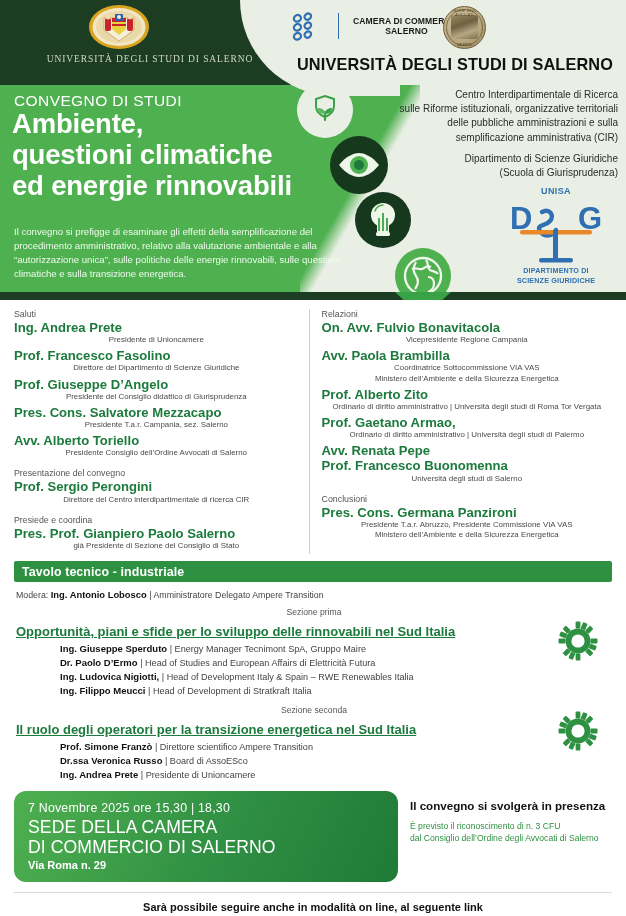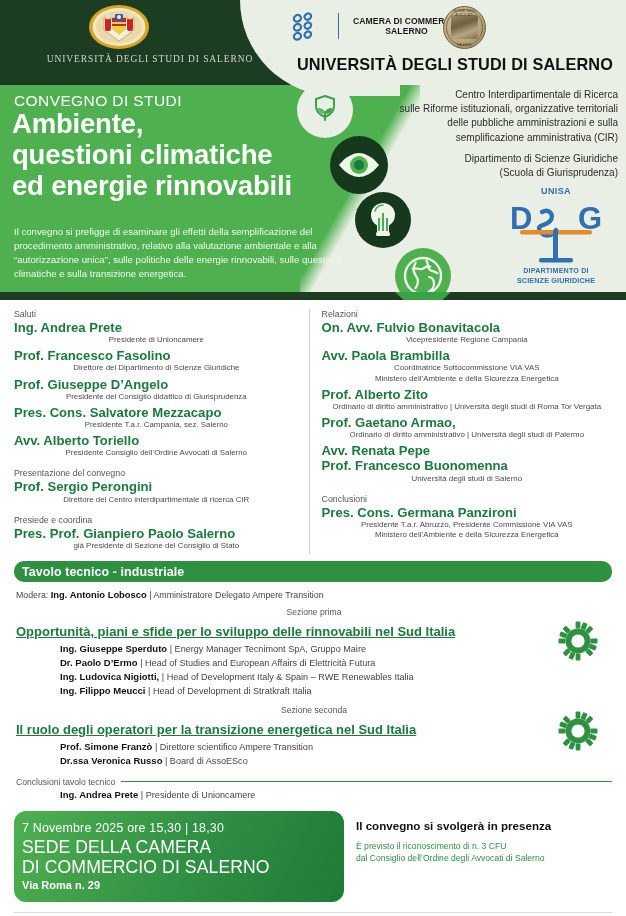--- a/index.html
+++ b/index.html
@@ -135,42 +135,42 @@
   .col-r{width:300px;padding-left:12px;}
 
   .grp-label{font-size:8.8px;color:#555;margin:0 0 1px 0;}
   .sp-name{font-size:13.1px;font-weight:bold;color:#1b7a3c;line-height:1.16;margin:0;}
   .sp-role{font-size:7.9px;color:#4a4a4a;line-height:1.28;margin:0 0 3px 0;text-align:center;}
   .gap{height:7px;}
 
   
   .tt-bar{
     margin-top:7px;background:#2e9142;color:#fff;font-size:12.4px;font-weight:bold;
-    padding:3.5px 8px;border-radius:10px;letter-spacing:.1px;
+    padding:3.5px 8px;border-radius:2px;letter-spacing:.1px;
   }
   .tt-mod{font-size:8.8px;color:#444;margin:7px 0 0 2px;}
   .tt-mod b{color:#111;font-size:9.4px;}
 
   .sez-row{display:flex;align-items:center;gap:6px;margin:7px 0 1px 2px;flex-direction:column;}
   .sez-lbl{font-size:8.6px;color:#555;white-space:nowrap;}
   .sez-line{flex:1;height:1px;background:#2e9142;}
 
   .sez-title{font-size:13px;font-weight:bold;color:#1b7a3c;margin:0 0 2px 2px;line-height:1.2;text-decoration:underline;}
   .pn{font-size:9.1px;color:#444;line-height:1.44;margin-left:2px;}
   .pn b{color:#111;font-size:9.5px;padding-left:44px;}
 
   .gears{position:absolute;right:14px;}
   .gear{width:40px;height:40px;}
 
   .concl-row{display:flex;align-items:center;gap:6px;margin:9px 0 1px 2px;}
 
   
   .venue-wrap{display:flex;gap:12px;margin-top:9px;align-items:stretch;}
   .venue{
-    width:330px;border-radius:12px;padding:10px 14px 11px 8px;
+    width:384px;border-radius:12px;padding:10px 14px 11px 14px;
     background:linear-gradient(115deg,#4fb050 0%,#2f8f43 55%,#1f7a36 100%);
     color:#fff;box-sizing:border-box;
   }
   .venue-date{font-size:12.4px;margin-bottom:3px;letter-spacing:.2px;}
   .venue-name{font-size:17.6px;line-height:1.12;letter-spacing:.1px;}
   .venue-addr{font-size:11px;font-weight:bold;margin-top:2px;}
 
   .presenza{padding-top:8px;flex:1;}
   .presenza-h{font-size:11.6px;font-weight:bold;color:#111;margin-bottom:8px;}
   .presenza-p{font-size:8.6px;line-height:1.4;color:#2e9142;}
@@ -445,24 +445,20 @@
       <div class="pn">
         <b>Prof. Simone Franzò</b>
         <span>| Direttore scientifico Ampere Transition</span>
       </div>
       <div class="pn">
         <b>Dr.ssa Veronica Russo</b>
         <span>| Board di AssoESco</span>
       </div>
     </div>
 
-    <div class="concl-row">
-      <span class="sez-lbl">Conclusioni tavolo tecnico</span>
-      <span class="sez-line"></span>
-    </div>
     <div class="pn">
       <b>Ing. Andrea Prete</b>
       <span>| Presidente di Unioncamere</span>
     </div>
 
     <div class="venue-wrap">
       <div class="venue">
         <div class="venue-date">7 Novembre 2025 ore 15,30 | 18,30</div>
         <div class="venue-name">SEDE DELLA CAMERA</div>
         <div class="venue-name">DI COMMERCIO DI SALERNO</div>

